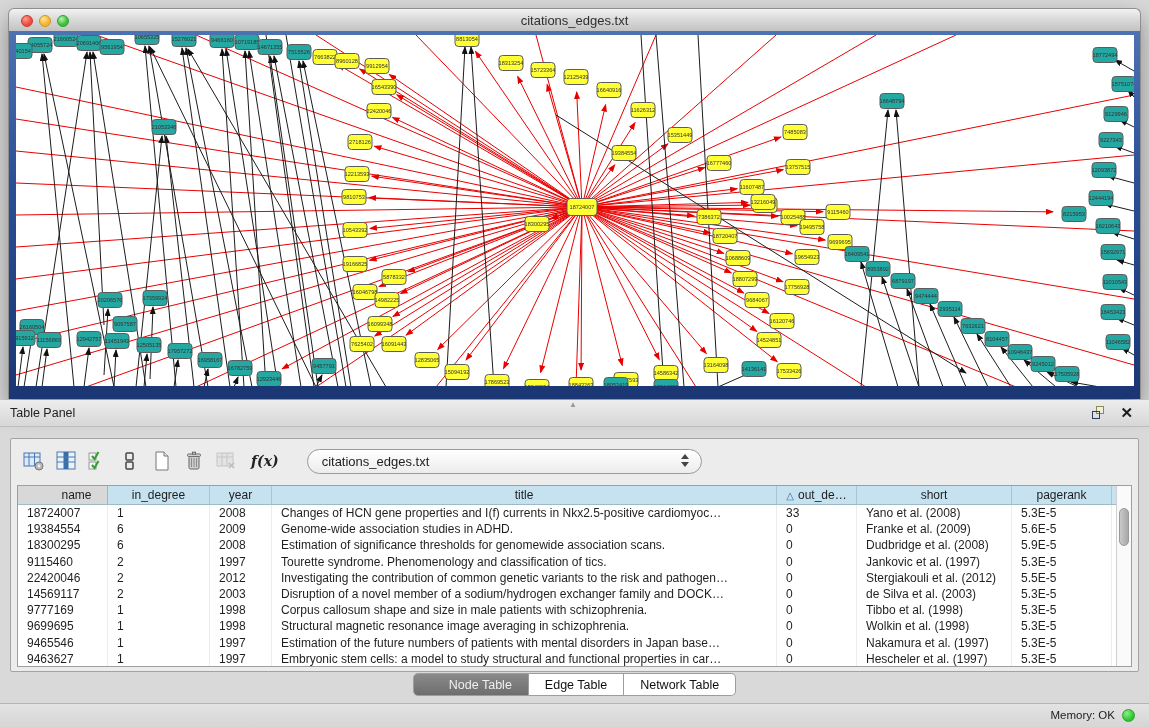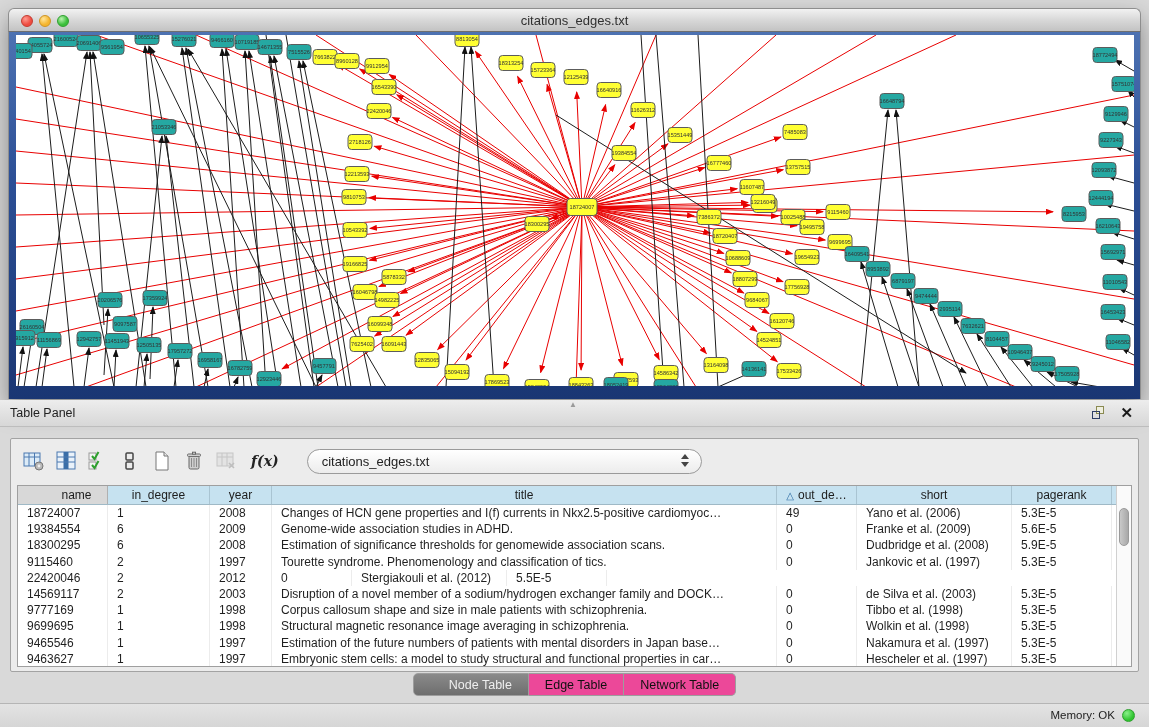--- a/index.html
+++ b/index.html
@@ -59,21 +59,21 @@
   .trow { display:flex; height:16.2px; font-size:12px; color:#1f1f1f; background:#fff; }
   .cell { overflow:hidden; white-space:nowrap; padding-left:9px; line-height:16px; border-right:1px solid #ececec; }
   .c0 { width:90px; } .c1 { width:102px; } .c2 { width:62px; } .c3 { width:505px; }
   .c4 { width:80px; } .c5 { width:155px; } .c6 { width:100px; }
   #vscroll { width:15px; background:#fafafa; border-left:1px solid #d0d0d0; position:relative; }
   #vthumb { position:absolute; left:2px; right:2px; top:22px; height:38px; border-radius:6px;
     background:linear-gradient(90deg,#c9c9c9,#a8a8a8); border:1px solid #9a9a9a; }
 
   
   #tabs { position:absolute; left:0; top:673px; width:1149px; height:24px; display:flex; justify-content:center; }
-  .tab { height:23px; line-height:22px; padding:0 16px; font-size:12.5px; color:#111; background:#ec4899;
+  .tab { height:23px; line-height:22px; padding:0 16px; font-size:12.5px; color:#111; background:#ffffff;
     border:1px solid #9d9d9d; border-left:none; }
   .tab.first { border-left:1px solid #9d9d9d; border-radius:5px 0 0 5px;padding-left:35px; }
   .tab.last  { border-radius:0 5px 5px 0; }
   .tab.selected { background:linear-gradient(180deg,#8a8a8a,#6e6e6e); color:#efefef; }
 
   
   #statusbar { position:absolute; left:0; top:703px; width:1149px; height:36px;
     background:linear-gradient(180deg,#e3e3e3,#cfcfcf); border-top:1px solid #b5b5b5; }
   #memory { position:absolute; right:34px; top:5px; font-size:11.5px; color:#222; }
   #memdot { position:absolute; right:14px; top:5px; width:13px; height:13px; border-radius:50%;
@@ -787,22 +787,22 @@
           <div class="th c6">
               <span>pagerank</span>
             </div>
         </div>
         <div>
             <div class="trow">
               <div class="cell c0">18724007</div>
               <div class="cell c1">1</div>
               <div class="cell c2">2008</div>
               <div class="cell c3">Changes of HCN gene properties and I(f) currents in Nkx2.5-positive cardiomyoc…</div>
-              <div class="cell c4">49</div>
-              <div class="cell c5">Yano et al. (2006)</div>
+              <div class="cell c4">33</div>
+              <div class="cell c5">Yano et al. (2008)</div>
               <div class="cell c6">5.3E-5</div>
             </div>
             <div class="trow">
               <div class="cell c0">19384554</div>
               <div class="cell c1">6</div>
               <div class="cell c2">2009</div>
               <div class="cell c3">Genome-wide association studies in ADHD.</div>
               <div class="cell c4">0</div>
               <div class="cell c5">Franke et al. (2009)</div>
               <div class="cell c6">5.6E-5</div>
@@ -822,20 +822,21 @@
               <div class="cell c2">1997</div>
               <div class="cell c3">Tourette syndrome. Phenomenology and classification of tics.</div>
               <div class="cell c4">0</div>
               <div class="cell c5">Jankovic et al. (1997)</div>
               <div class="cell c6">5.3E-5</div>
             </div>
             <div class="trow">
               <div class="cell c0">22420046</div>
               <div class="cell c1">2</div>
               <div class="cell c2">2012</div>
+              <div class="cell c3">Investigating the contribution of common genetic variants to the risk and pathogen…</div>
               <div class="cell c4">0</div>
               <div class="cell c5">Stergiakouli et al. (2012)</div>
               <div class="cell c6">5.5E-5</div>
             </div>
             <div class="trow">
               <div class="cell c0">14569117</div>
               <div class="cell c1">2</div>
               <div class="cell c2">2003</div>
               <div class="cell c3">Disruption of a novel member of a sodium/hydrogen exchanger family and DOCK…</div>
               <div class="cell c4">0</div>

